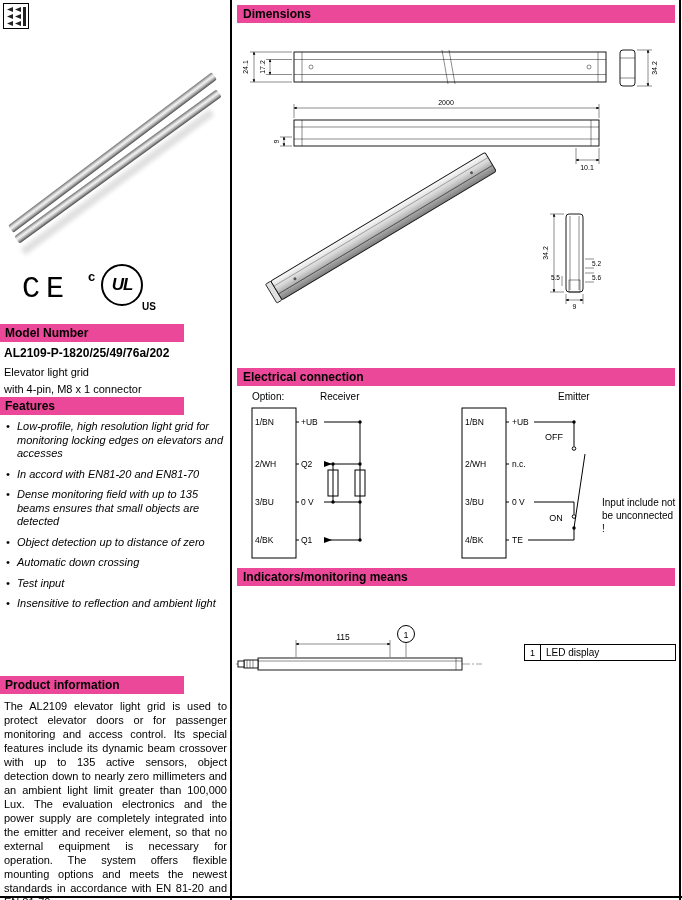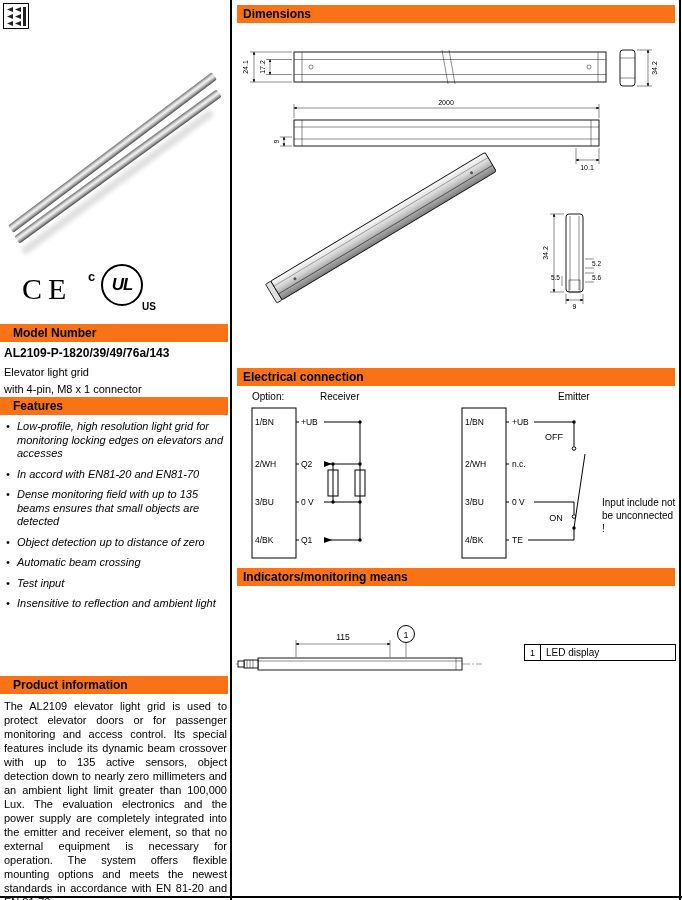--- a/index.html
+++ b/index.html
@@ -3,42 +3,42 @@
 <meta charset="utf-8">
 <style>
   html,body{margin:0;padding:0;background:#fff;}
   .page{position:relative;width:682px;height:900px;background:#fff;overflow:hidden;
         font-family:"Liberation Sans",sans-serif;color:#000;}
   .abs{position:absolute;}
   
   .vline{position:absolute;top:0;width:2px;height:900px;background:#000;}
   .hline{position:absolute;left:0;width:682px;height:2px;background:#000;}
   
-  .bar{position:absolute;background:#f97316;font-weight:bold;font-size:12px;
+  .bar{position:absolute;background:#ec4899;font-weight:bold;font-size:12px;
        line-height:18px;height:18px;padding-left:6px;box-sizing:border-box;}
-  .lbar{left:0;width:228px;padding-left:13px;}
+  .lbar{left:0;width:184px;padding-left:5px;}
   .rbar{left:237px;width:438px;}
   
   .model-no{left:4px;top:346px;font-weight:bold;font-size:12px;}
   .subtitle{left:4px;top:366px;font-size:11px;}
   .conn-note{left:4px;top:383px;font-size:11px;}
   ul.features{position:absolute;left:4px;top:420px;width:220px;margin:0;padding:0;list-style:none;font-style:italic;}
   ul.features li{position:relative;padding-left:13px;margin-bottom:7px;font-size:11px;line-height:13.5px;}
   ul.features li::before{content:"\2022";position:absolute;left:2px;top:0;}
   .prod-info{left:4px;top:699px;width:223px;font-size:11px;line-height:14px;text-align:justify;}
   
   .photo{left:5px;top:38px;width:222px;height:225px;overflow:hidden;}
   .rail{position:absolute;border-radius:2px;
         background:linear-gradient(to bottom,#6e6e6e 0%,#d9d9d9 30%,#f2f2f2 45%,#b5b5b5 70%,#474747 100%);}
   .rail1{left:-20px;top:110px;width:255px;height:9px;transform:rotate(-37deg);}
   .rail2{left:-12px;top:124px;width:250px;height:9px;transform:rotate(-36deg);}
   .rail-shadow{position:absolute;left:-5px;top:140px;width:235px;height:8px;
         transform:rotate(-36.5deg);background:#000;opacity:.12;filter:blur(2px);}
   
-  .ce{left:22px;top:272px;font-size:30px;letter-spacing:6px;font-family:Liberation Serif, serif;}
+  .ce{left:22px;top:272px;font-size:30px;letter-spacing:6px;font-family:Liberation Mono, monospace;}
   .ul{left:88px;top:262px;width:68px;height:52px;}
   .ul-circle{position:absolute;left:13px;top:2px;width:38px;height:38px;border:2.5px solid #000;
         border-radius:50%;display:flex;align-items:center;justify-content:center;}
   .ul-letters{font-style:italic;font-weight:bold;font-size:17px;letter-spacing:-1px;}
   .ul-c{position:absolute;left:0;top:7px;font-weight:bold;font-size:13px;}
   .ul-us{position:absolute;right:0;bottom:2px;font-weight:bold;font-size:10px;}
   
   svg{position:absolute;overflow:visible;}
   svg text{font-family:"Liberation Sans",sans-serif;fill:#000;}
   .f6{font-size:6.5px;}.f7{font-size:7px;}.f8{font-size:8.5px;}.f9{font-size:9px;}.f10{font-size:10px;}
@@ -78,31 +78,31 @@
   <div class="abs ce">CE</div>
   <div class="abs ul">
     <span class="ul-c">c</span>
     <span class="ul-circle">
       <i class="ul-letters">UL</i>
     </span>
     <span class="ul-us">US</span>
   </div>
 
   <div class="bar lbar" style="top:324px">Model Number</div>
-  <div class="abs model-no">AL2109-P-1820/39/49/76a/143</div>
+  <div class="abs model-no">AL2109-P-1820/25/49/76a/202</div>
   <div class="abs subtitle">Elevator light grid</div>
   <div class="abs conn-note">with 4-pin, M8 x 1 connector</div>
 
   <div class="bar lbar" style="top:397px">Features</div>
   <ul class="features">
     <li>Low-profile, high resolution light grid for monitoring locking edges on elevators and accesses</li>
     <li>In accord with EN81-20 and EN81-70</li>
     <li>Dense monitoring field with up to 135 beams ensures that small objects are detected</li>
     <li>Object detection up to distance of zero</li>
-    <li>Automatic beam crossing</li>
+    <li>Automatic down crossing</li>
     <li>Test input</li>
     <li>Insensitive to reflection and ambient light</li>
   </ul>
 
   <div class="bar lbar" style="top:676px">Product information</div>
   <div class="abs prod-info">The AL2109 elevator light grid is used to protect elevator doors or for passenger monitoring and access control. Its special features include its dynamic beam crossover with up to 135 active sensors, object detection down to nearly zero millimeters and an ambient light limit greater than 100,000 Lux. The evaluation electronics and the power supply are completely integrated into the emitter and receiver element, so that no external equipment is necessary for operation. The system offers flexible mounting options and meets the newest standards in accordance with EN 81-20 and EN 81-70.</div>
 
   <div class="bar rbar" style="top:5px">Dimensions</div>
 
   <svg style="left:236px;top:28px" width="440" height="332" viewBox="0 0 440 332">

